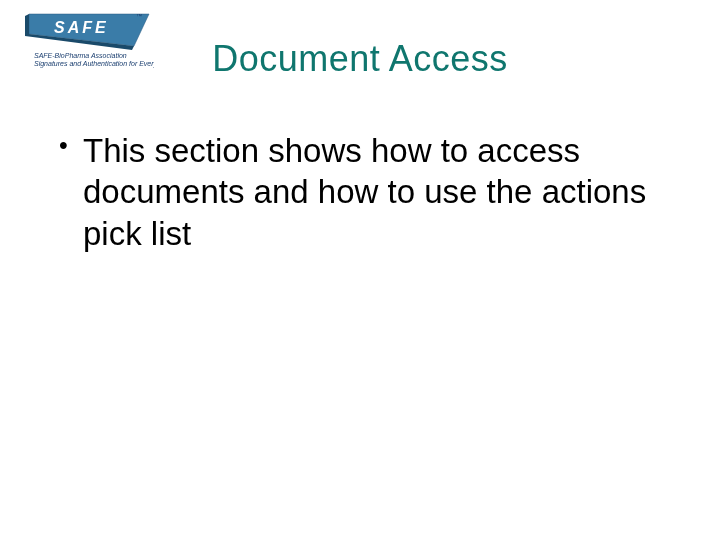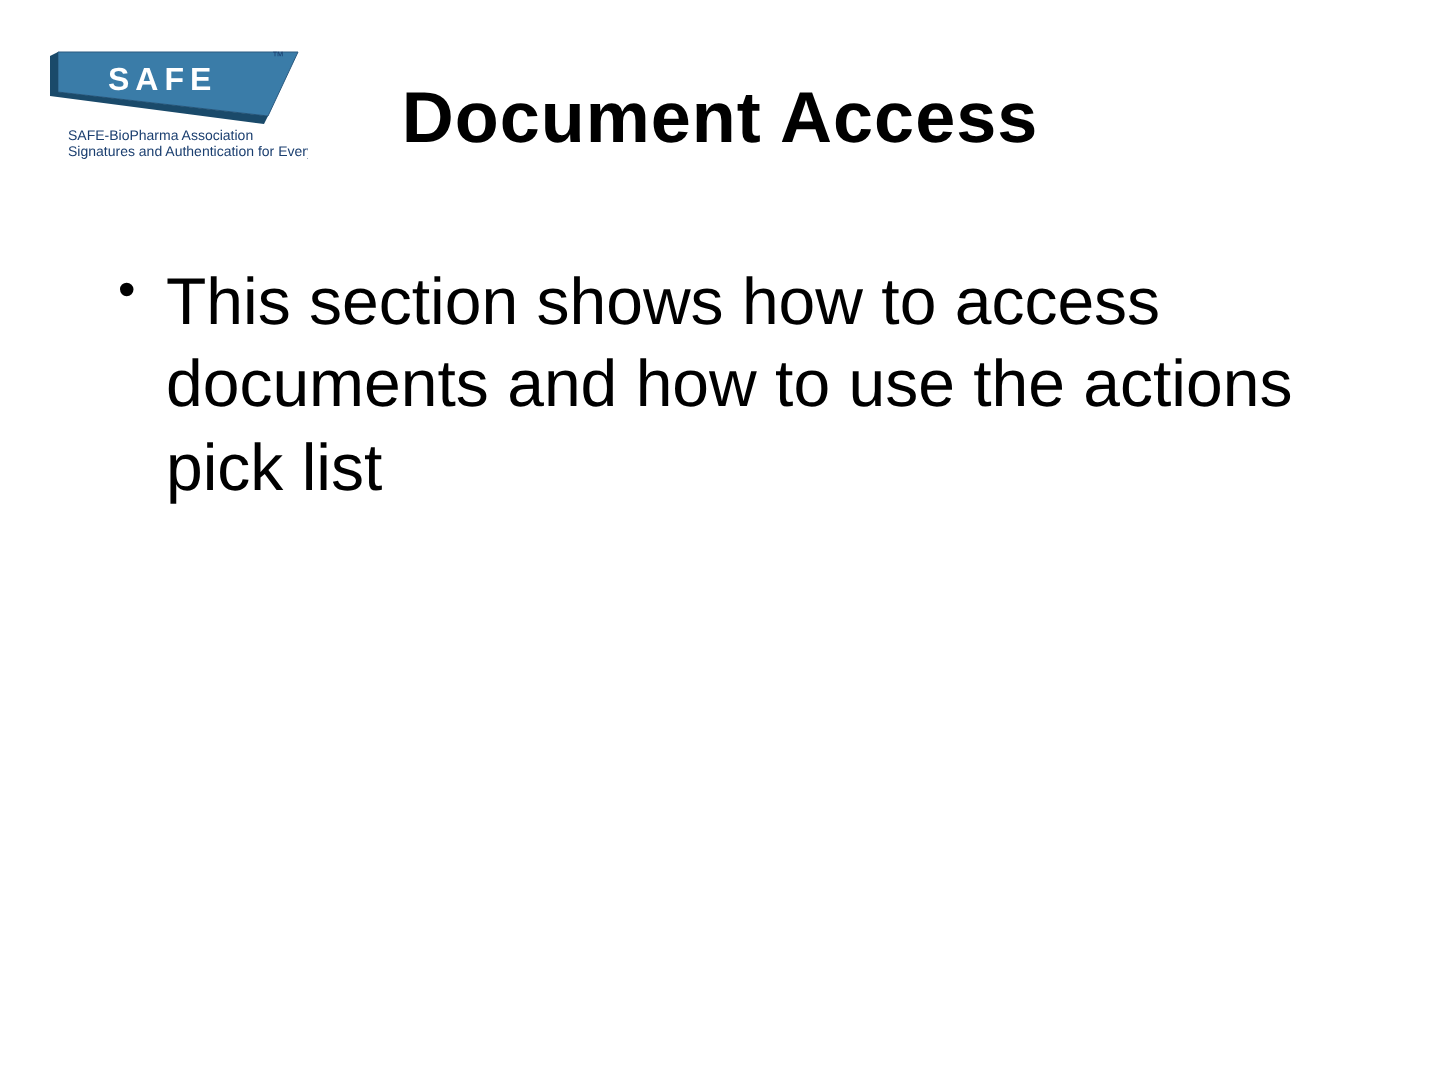--- a/index.html
+++ b/index.html
@@ -6,35 +6,36 @@
     body {
       width: 720px;
       height: 540px;
       background: #ffffff;
       font-family: Arial, Helvetica, sans-serif;
       position: relative;
       overflow: hidden;
     }
     .logo {
       position: absolute;
-      top: 18px;
+      top: 6px;
       left: 24px;
       width: 130px;
       height: 70px;
+      font-style: italic;
     }
     .logo svg { width: 100%; height: 100%; }
     .title {
       position: absolute;
       top: 38px;
       left: 0;
       width: 100%;
       text-align: center;
       font-size: 36px;
-      font-weight: 700;
-      color: #000000;
+      font-weight: 400;
+      color: #0f766e;
       letter-spacing: 0.5px;
     }
     .content {
       position: absolute;
       top: 130px;
       left: 55px;
       right: 55px;
     }
     .content ul {
       list-style: none;

